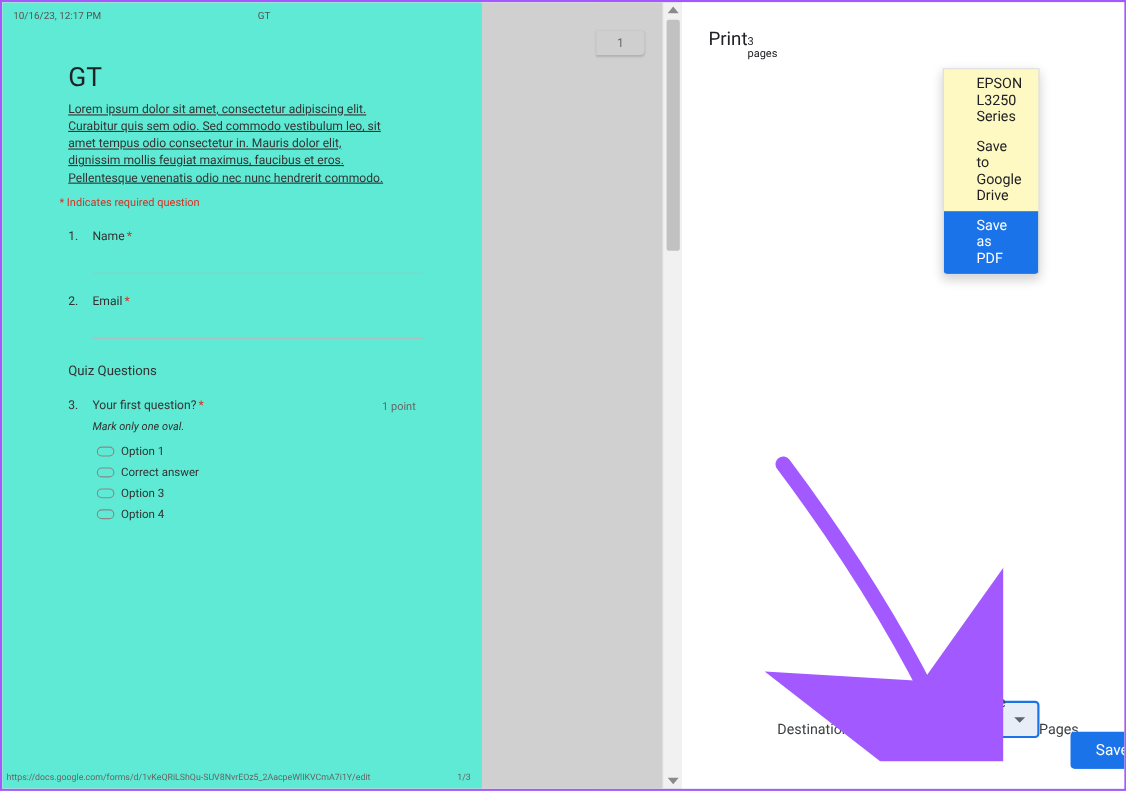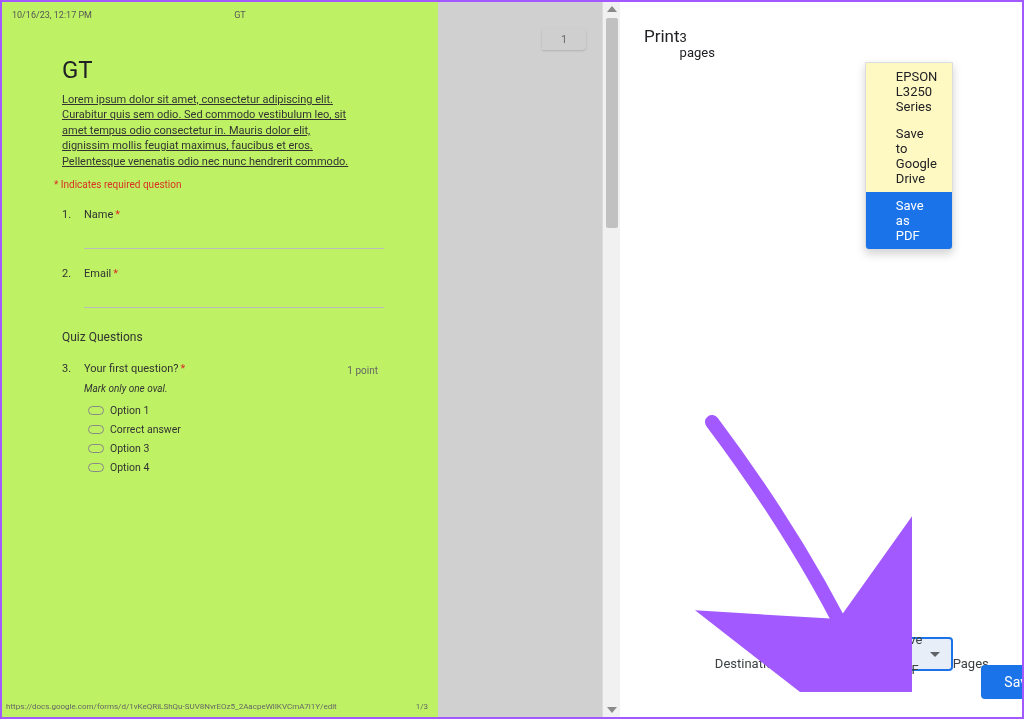--- a/index.html
+++ b/index.html
@@ -60,21 +60,21 @@
   display: flex;
   order: 1;
 }
 .page-strip {
   flex: 1;
   display: flex;
   justify-content: flex-start;
   align-items: flex-start;
 }
 .page {
-  background: #bef264;
+  background: #5eead4;
   width: 436px;
   height: 715px;
   position: relative;
   font-size: 11px;
   color: #333;
 }
 .p-head {
   display: flex;
   justify-content: space-between;
   font-size: 9px;
@@ -186,21 +186,21 @@
   padding: 24px 24px 16px 24px;
   position: relative;
 }
 .panel-header {
   display: flex;
   justify-content: space-between;
   align-items: baseline;
   margin-bottom: 30px;
 }
 .panel-title { font-size: 17px; color: #202124; }
-.panel-pages { font-size: 13px; color: #202124; }
+.panel-pages { font-size: 10px; color: #202124; }
 
 .row {
   display: flex;
   align-items: flex-end;
   margin-bottom: 30px;
   position: relative;
 }
 .row-label {
   flex: 0 0 150px;
   font-size: 13px;

